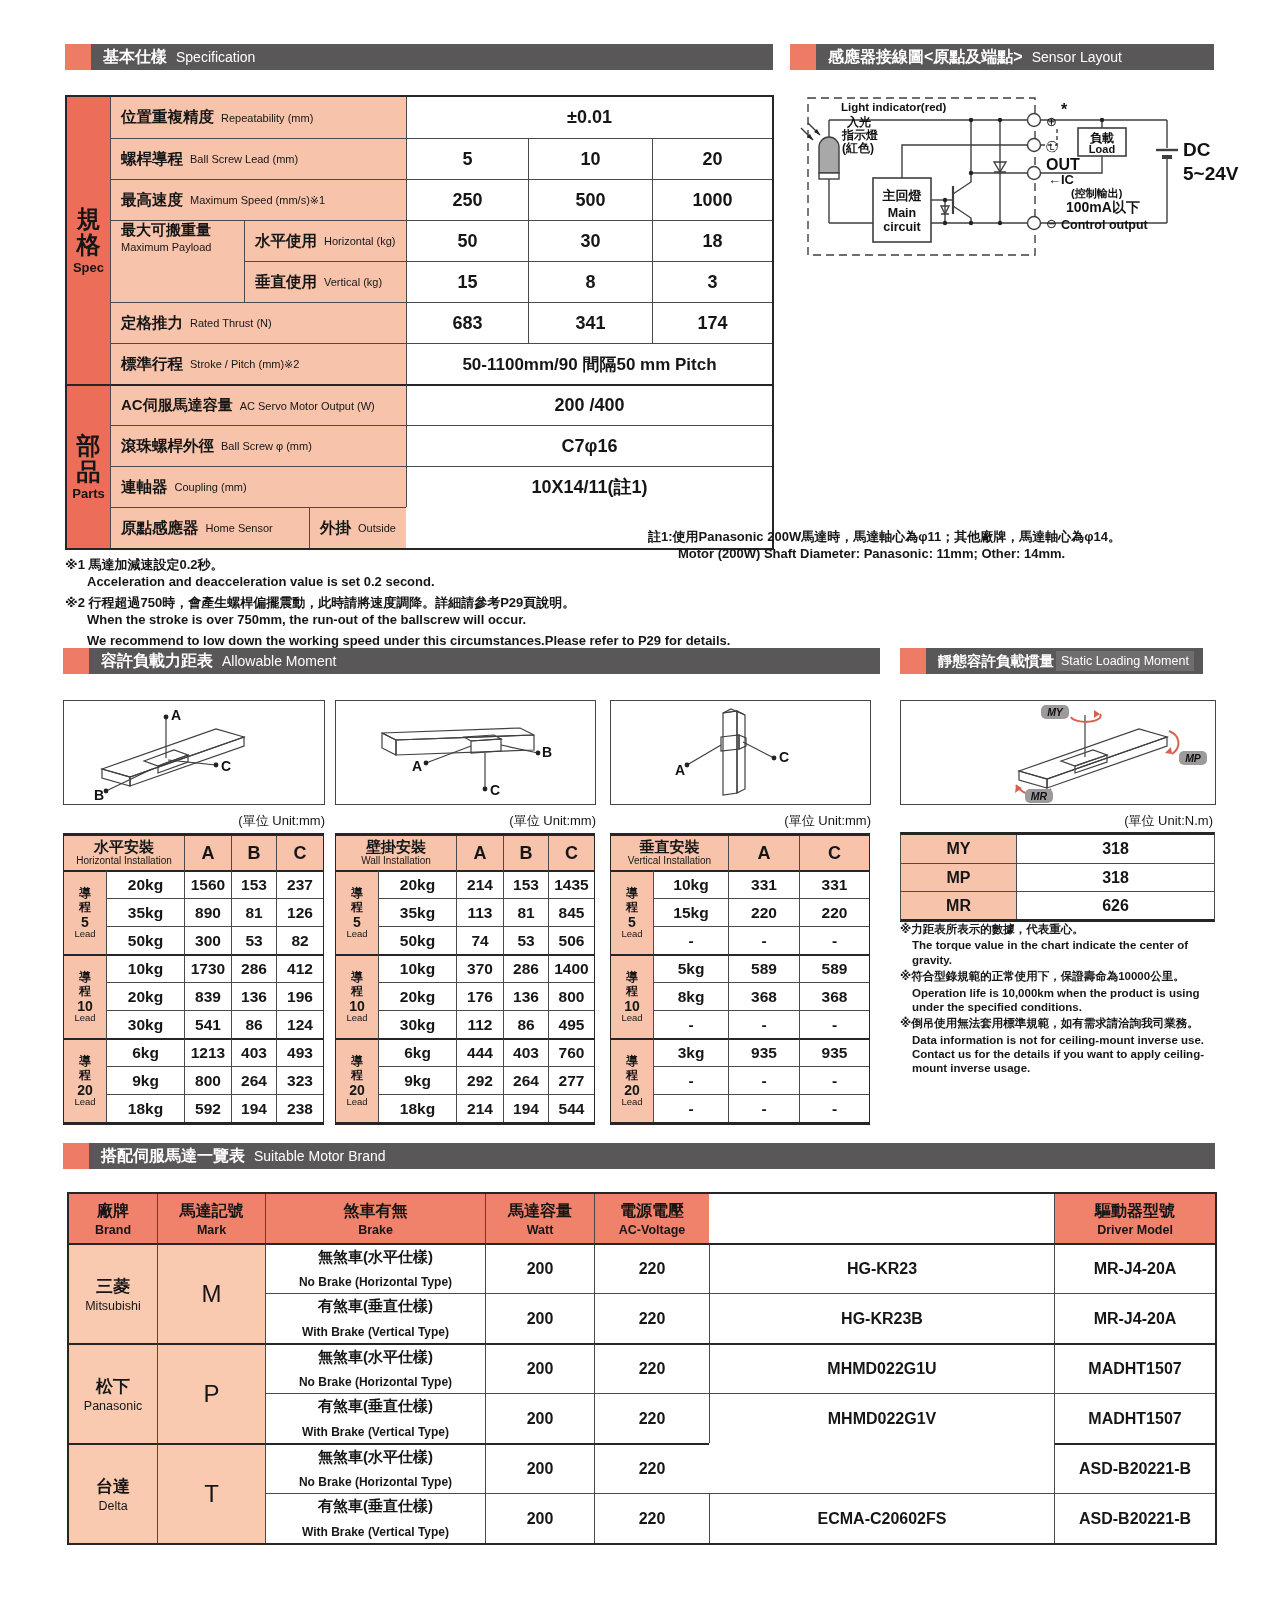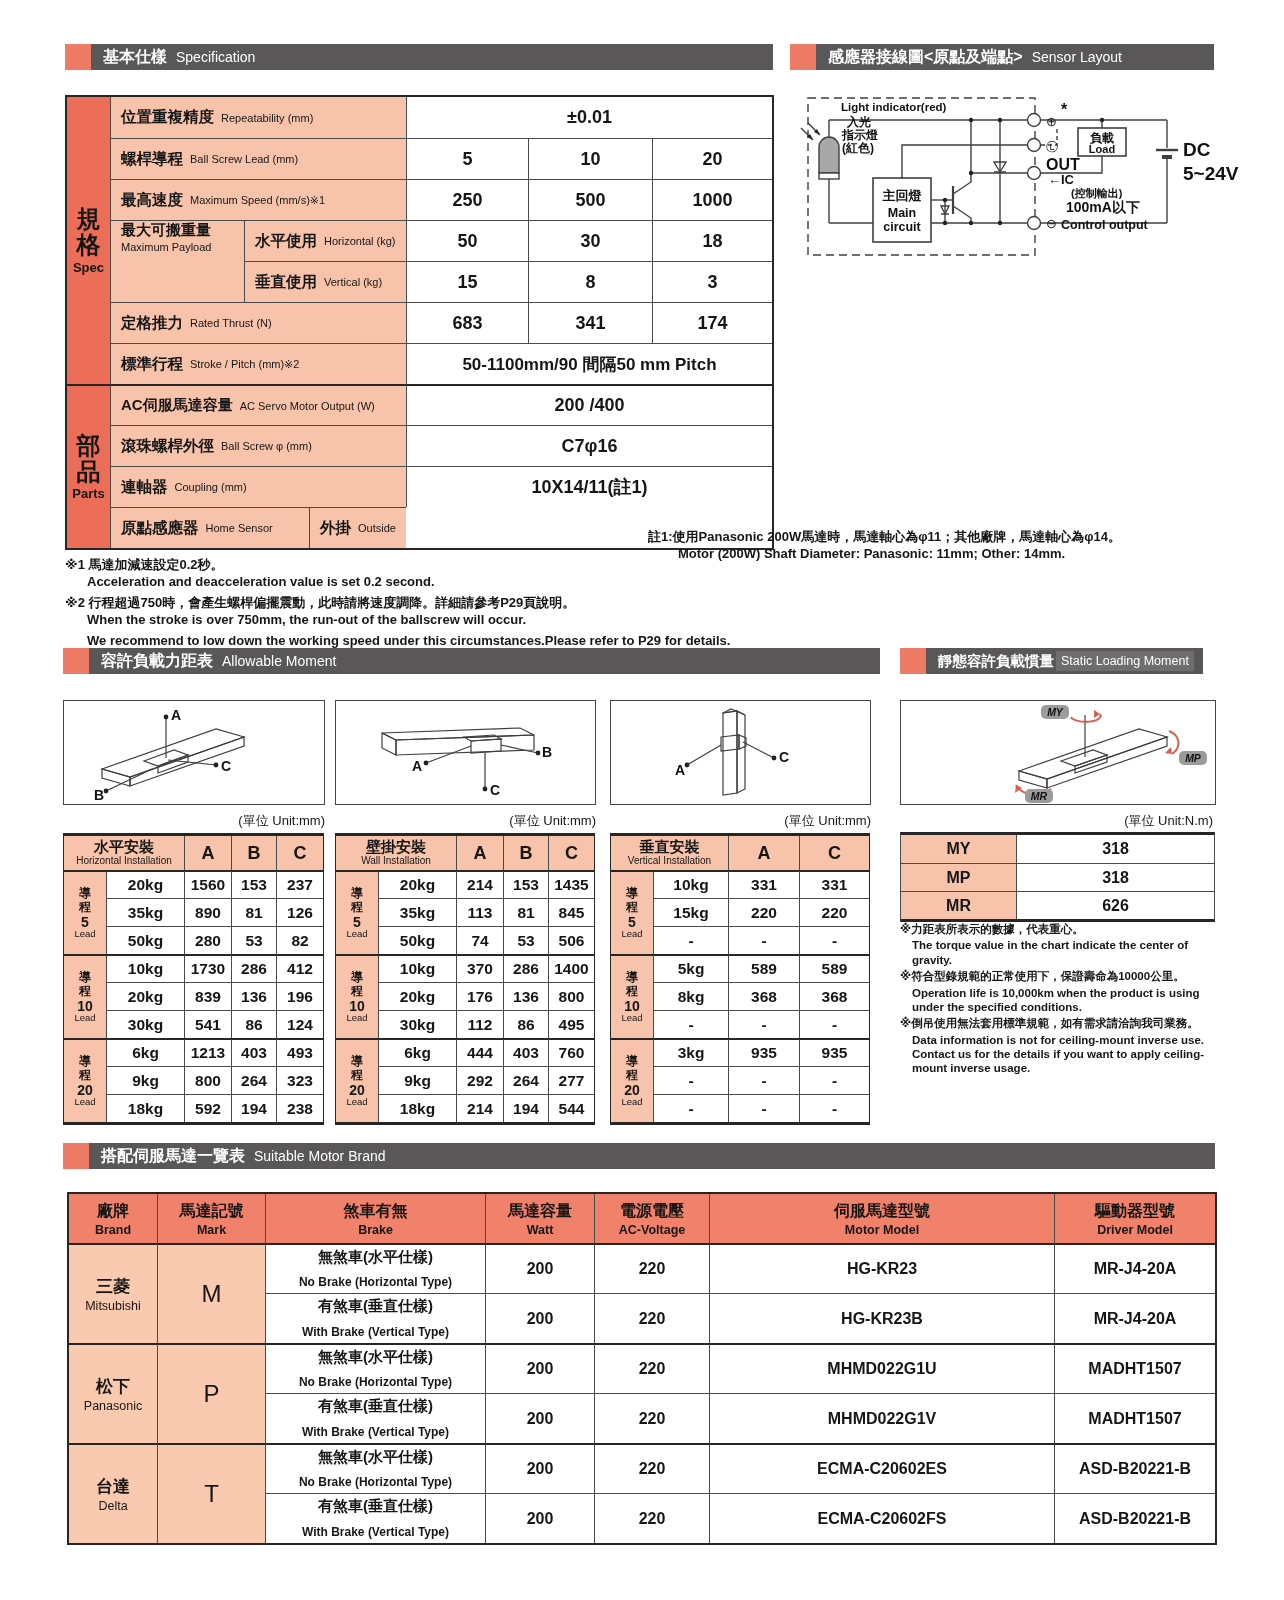--- a/index.html
+++ b/index.html
@@ -382,21 +382,21 @@
       </div>
     <div class="c wv g2" style="grid-area:2/2">20kg</div>
     <div class="c wv g2" style="grid-area:2/3">1560</div>
     <div class="c wv g2" style="grid-area:2/4">153</div>
     <div class="c wv g2" style="grid-area:2/5">237</div>
     <div class="c wv" style="grid-area:3/2">35kg</div>
     <div class="c wv" style="grid-area:3/3">890</div>
     <div class="c wv" style="grid-area:3/4">81</div>
     <div class="c wv" style="grid-area:3/5">126</div>
     <div class="c wv" style="grid-area:4/2">50kg</div>
-    <div class="c wv" style="grid-area:4/3">280</div>
+    <div class="c wv" style="grid-area:4/3">300</div>
     <div class="c wv" style="grid-area:4/4">53</div>
     <div class="c wv" style="grid-area:4/5">82</div>
     <div class="c lead nl g2" style="grid-area:5/1/8/2">
         <span class="lz">導程</span>
         <span class="ln">10</span>
         <span class="le">Lead</span>
       </div>
     <div class="c wv g2" style="grid-area:5/2">10kg</div>
     <div class="c wv g2" style="grid-area:5/3">1730</div>
     <div class="c wv g2" style="grid-area:5/4">286</div>
@@ -578,24 +578,20 @@
         <span class="e">Brake</span>
       </div>
     <div class="c moh nt" style="grid-area:1/4">
         <span class="z">馬達容量</span>
         <span class="e">Watt</span>
       </div>
     <div class="c moh nt" style="grid-area:1/5">
         <span class="z">電源電壓</span>
         <span class="e">AC-Voltage</span>
       </div>
-    <div class="c moh nt" style="grid-area:1/6">
-        <span class="z">伺服馬達型號</span>
-        <span class="e">Motor Model</span>
-      </div>
     <div class="c moh nt" style="grid-area:1/7">
         <span class="z">驅動器型號</span>
         <span class="e">Driver Model</span>
       </div>
 
     <div class="c mob nl g2" style="grid-area:2/1/4/2">
         <span class="z">三菱</span>
         <span class="e">Mitsubishi</span>
       </div>
     <div class="c mom g2" style="grid-area:2/2/4/3">M</div>
@@ -642,21 +638,20 @@
         <span class="z">台達</span>
         <span class="e">Delta</span>
       </div>
     <div class="c mom g2" style="grid-area:6/2/8/3">T</div>
     <div class="c brk g2" style="grid-area:6/3">
         <span class="z">無煞車(水平仕樣)</span>
         <span class="e">No Brake (Horizontal Type)</span>
       </div>
     <div class="c num g2" style="grid-area:6/4">200</div>
     <div class="c num g2" style="grid-area:6/5">220</div>
-    <div class="c num g2" style="grid-area:6/6">ECMA-C20602ES</div>
     <div class="c num g2" style="grid-area:6/7">ASD-B20221-B</div>
     <div class="c brk" style="grid-area:7/3">
         <span class="z">有煞車(垂直仕樣)</span>
         <span class="e">With Brake (Vertical Type)</span>
       </div>
     <div class="c num" style="grid-area:7/4">200</div>
     <div class="c num" style="grid-area:7/5">220</div>
     <div class="c num" style="grid-area:7/6">ECMA-C20602FS</div>
     <div class="c num" style="grid-area:7/7">ASD-B20221-B</div>
   </div>

